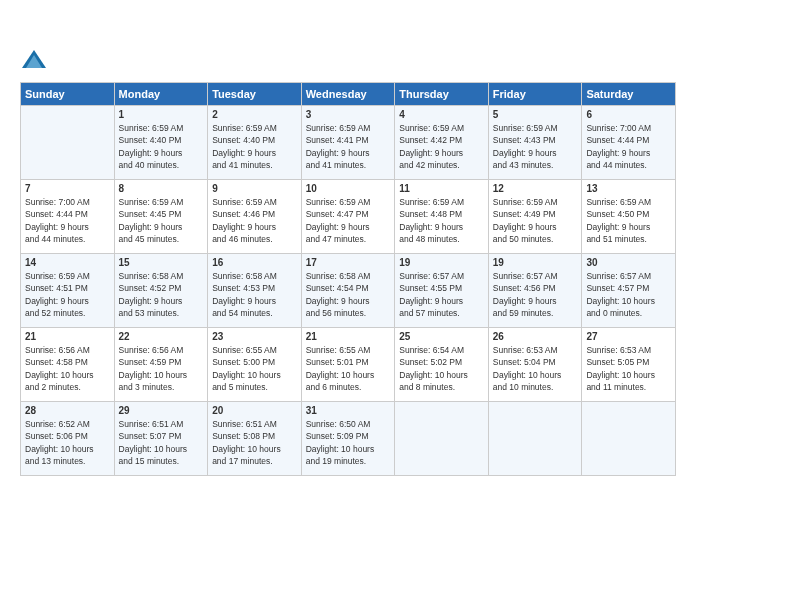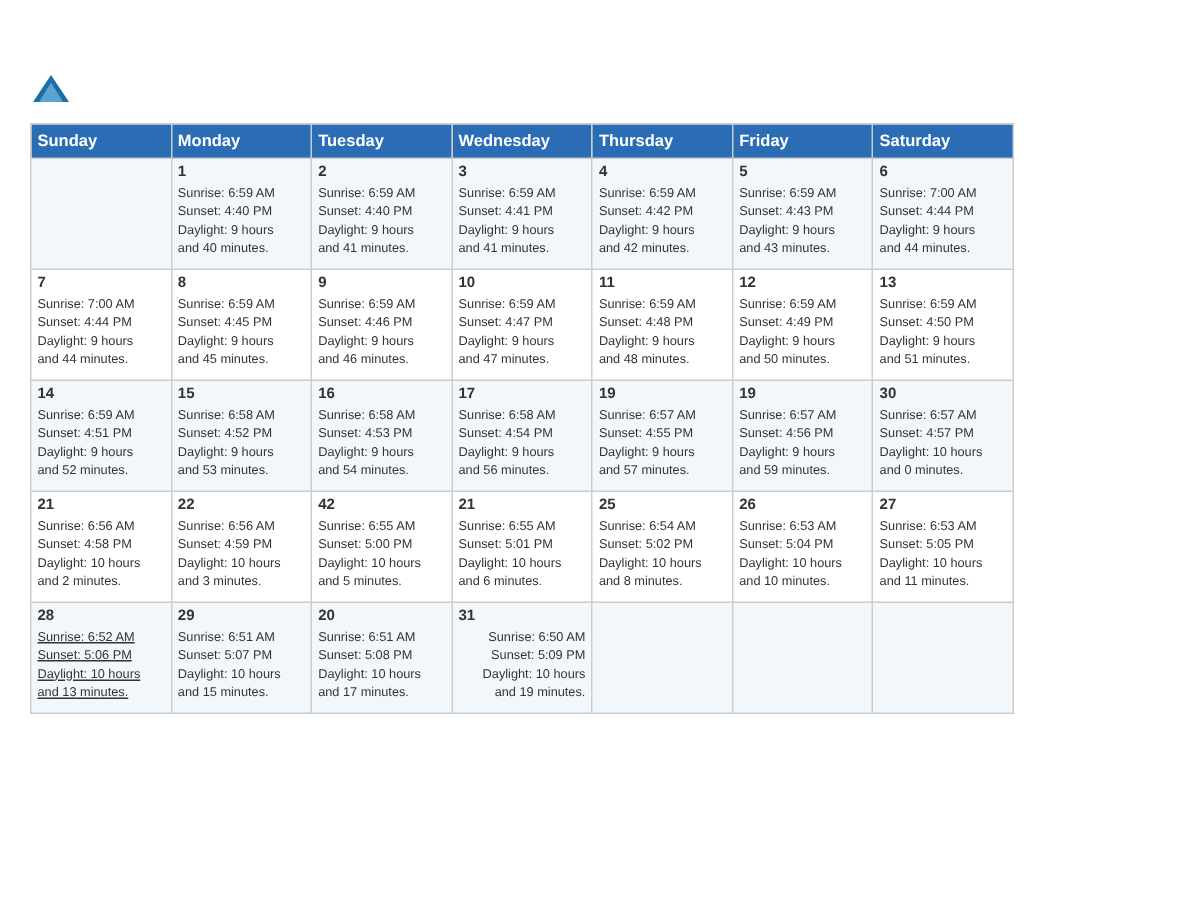--- a/index.html
+++ b/index.html
@@ -287,21 +287,21 @@
 and 2 minutes.</div>
           </td>
           <td>
             <div class="day-number">22</div>
             <div class="day-info" style="white-space: pre-line;">Sunrise: 6:56 AM
 Sunset: 4:59 PM
 Daylight: 10 hours
 and 3 minutes.</div>
           </td>
           <td>
-            <div class="day-number">42</div>
+            <div class="day-number">23</div>
             <div class="day-info" style="white-space: pre-line;">Sunrise: 6:55 AM
 Sunset: 5:00 PM
 Daylight: 10 hours
 and 5 minutes.</div>
           </td>
           <td>
             <div class="day-number">21</div>
             <div class="day-info" style="white-space: pre-line;">Sunrise: 6:55 AM
 Sunset: 5:01 PM
 Daylight: 10 hours
@@ -325,42 +325,42 @@
             <div class="day-number">27</div>
             <div class="day-info" style="white-space: pre-line;">Sunrise: 6:53 AM
 Sunset: 5:05 PM
 Daylight: 10 hours
 and 11 minutes.</div>
           </td>
         </tr>
         <tr>
           <td>
             <div class="day-number">28</div>
-            <div class="day-info" style="white-space: pre-line; text-decoration: underline;">Sunrise: 6:52 AM
+            <div class="day-info" style="white-space: pre-line;">Sunrise: 6:52 AM
 Sunset: 5:06 PM
 Daylight: 10 hours
 and 13 minutes.</div>
           </td>
           <td>
             <div class="day-number">29</div>
             <div class="day-info" style="white-space: pre-line;">Sunrise: 6:51 AM
 Sunset: 5:07 PM
 Daylight: 10 hours
 and 15 minutes.</div>
           </td>
           <td>
             <div class="day-number">20</div>
             <div class="day-info" style="white-space: pre-line;">Sunrise: 6:51 AM
 Sunset: 5:08 PM
 Daylight: 10 hours
 and 17 minutes.</div>
           </td>
           <td>
             <div class="day-number">31</div>
-            <div class="day-info" style="white-space: pre-line; text-align: right;">Sunrise: 6:50 AM
+            <div class="day-info" style="white-space: pre-line;">Sunrise: 6:50 AM
 Sunset: 5:09 PM
 Daylight: 10 hours
 and 19 minutes.</div>
           </td>
           <td></td>
           <td></td>
           <td></td>
         </tr>
       </tbody>
   </table>

